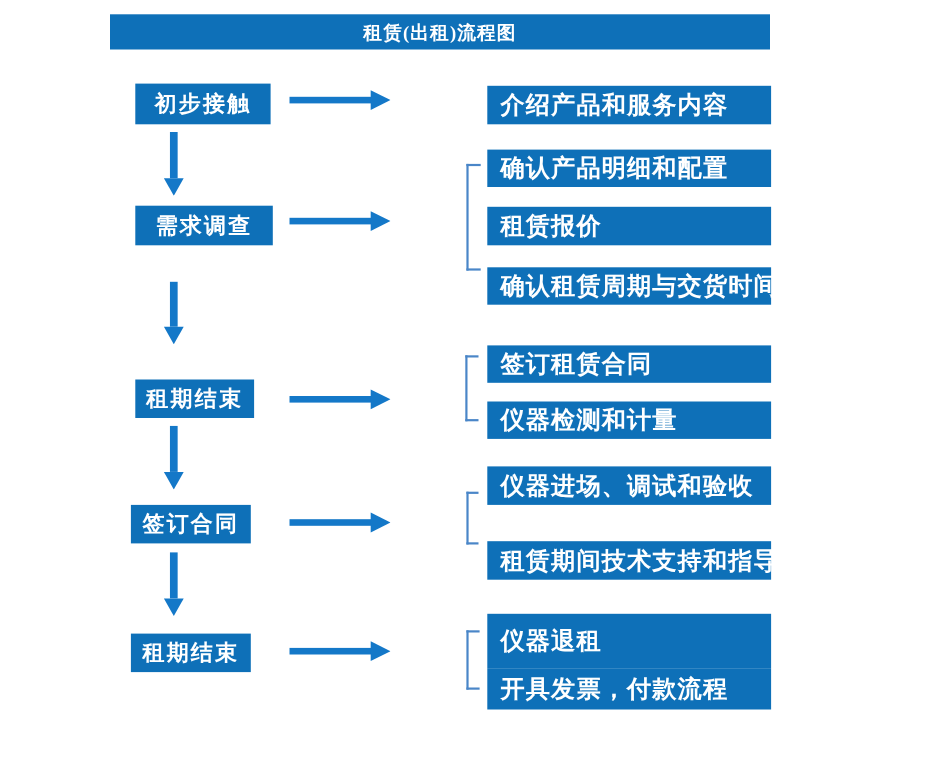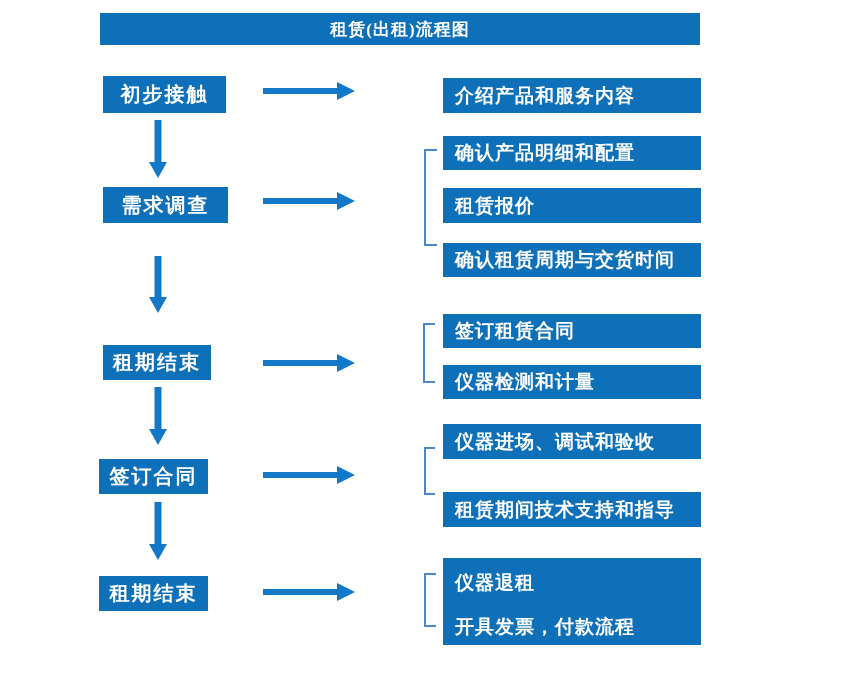--- a/index.html
+++ b/index.html
@@ -32,28 +32,29 @@
     position: absolute;
     background: var(--box, #0e70b8);
     color: var(--text, #ffffff);
     font-size: 20px;
     font-weight: bold;
     letter-spacing: 2px;
     display: flex;
     align-items: center;
     justify-content: center;
     white-space: nowrap;
+    margin-left: 20px;
   }
   .detail-box {
     position: absolute;
     left: 443px;
     width: 258px;
     background: var(--box, #0e70b8);
     color: var(--text, #ffffff);
-    font-size: 19px;
+    font-size: 22px;
     font-weight: bold;
     letter-spacing: 1px;
     display: flex;
     align-items: center;
     justify-content: flex-start;
     padding-left: 12px;
     box-sizing: border-box;
     white-space: nowrap;
   }
   .arrow {

